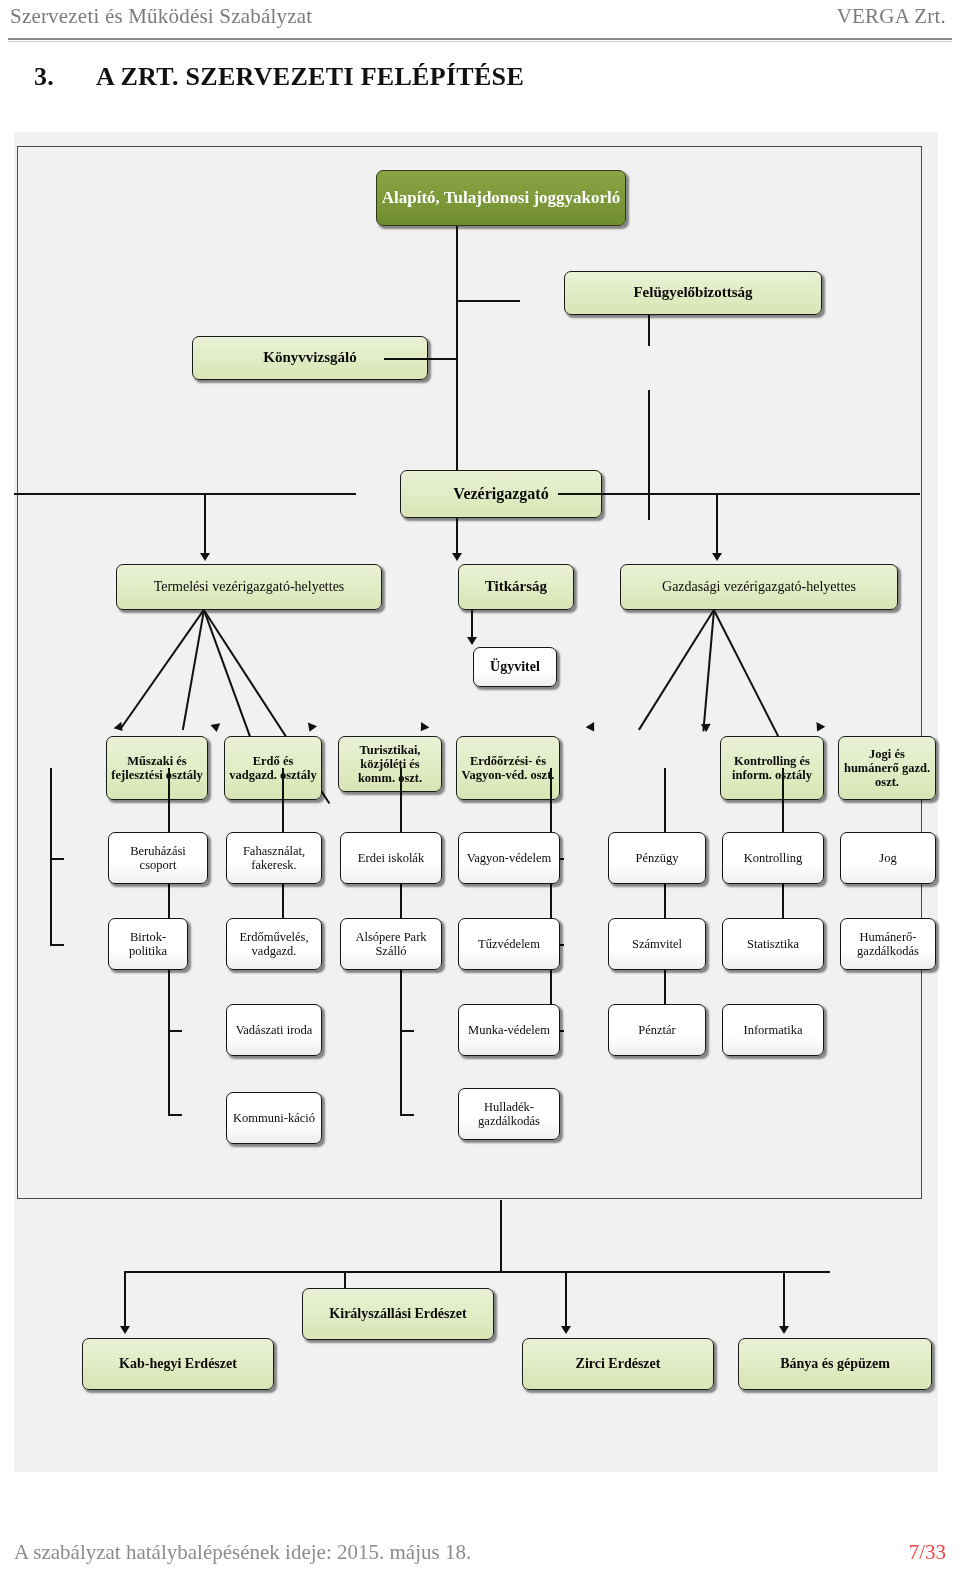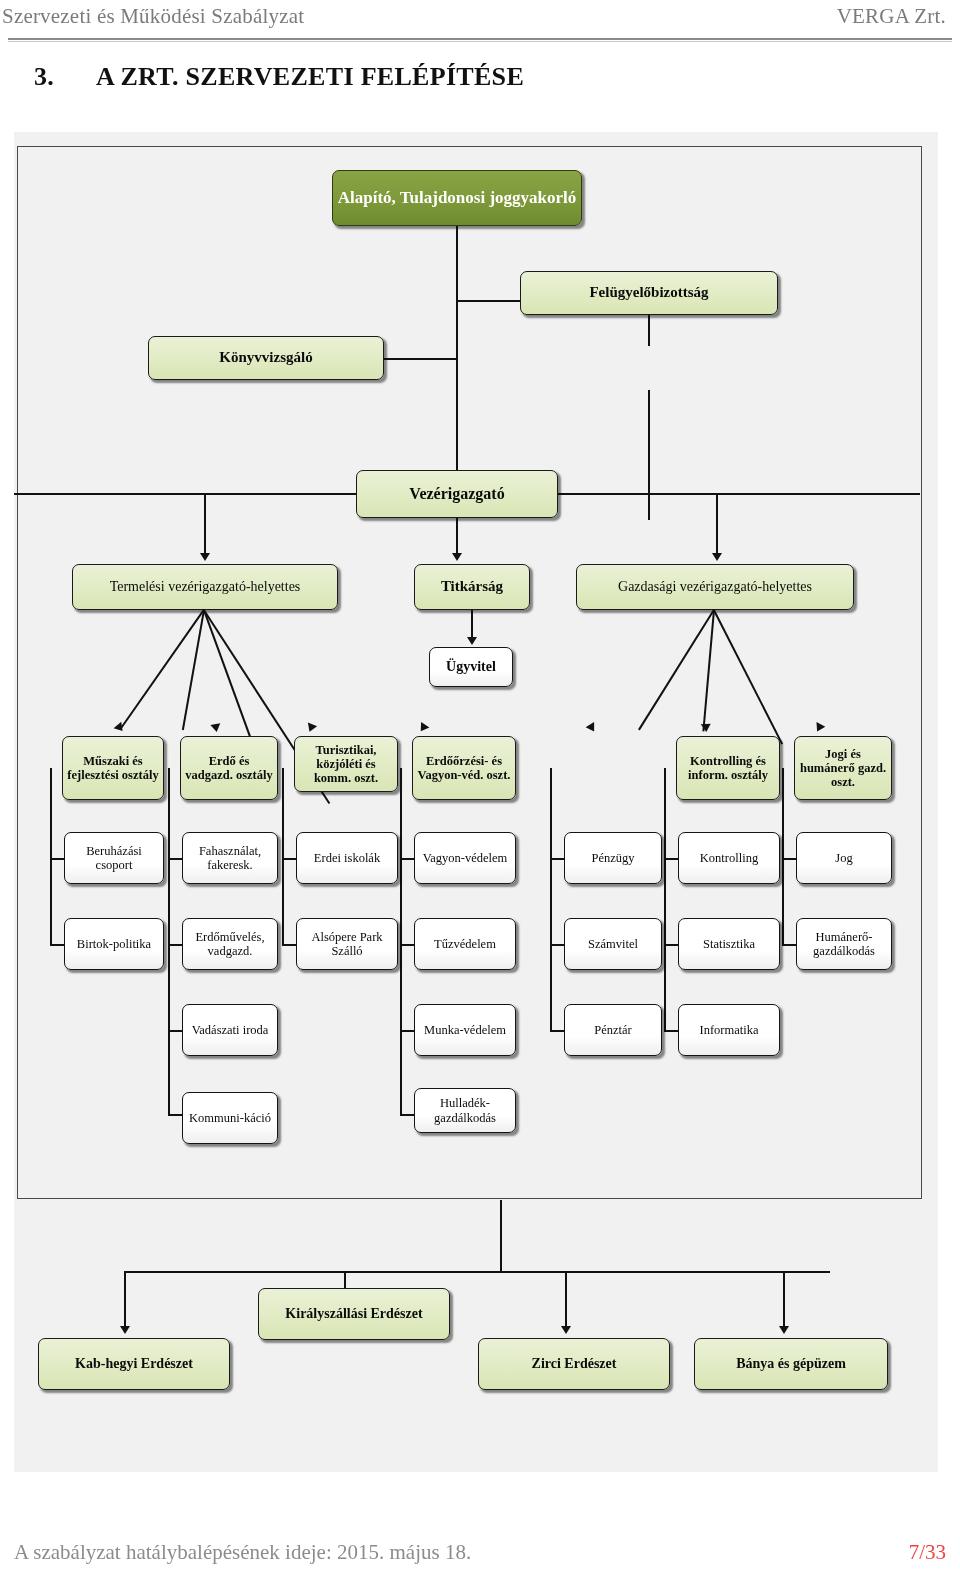--- a/index.html
+++ b/index.html
@@ -2,21 +2,21 @@
 <html><head>
 <meta charset="utf-8">
 <style>
   html,body{margin:0;padding:0;}
   body{
     width:960px;height:1592px;position:relative;background:#ffffff;
     font-family:"Liberation Serif", serif;overflow:hidden;
   }
   
   #doc-header{position:absolute;left:0;top:0;width:960px;height:46px;}
-  #doc-header .hl{position:absolute;left:2px;top:4px;font-size:21px;color:#7b7b7b;letter-spacing:.2px;}
+  #doc-header .hl{position:absolute;left:10px;top:4px;font-size:21px;color:#7b7b7b;letter-spacing:.2px;}
   #doc-header .hr{position:absolute;right:14px;top:4px;font-size:21px;color:#7b7b7b;letter-spacing:.2px;}
   #doc-header .rule{position:absolute;left:8px;top:38px;width:944px;height:2px;background:#8a8a8a;}
   #doc-header .rule2{position:absolute;left:8px;top:41px;width:944px;height:1px;background:#c9c9c9;}
 
   
   #page-title{position:absolute;left:34px;top:62px;font-size:26px;font-weight:bold;color:#111;letter-spacing:.3px;white-space:nowrap;}
   #page-title .num{display:inline-block;width:62px;}
 
   
   #chart{
@@ -29,20 +29,21 @@
   }
 
   
   .node{
     position:absolute;box-sizing:border-box;
     display:flex;align-items:center;justify-content:center;text-align:center;
     border:1.6px solid #1a1a1a;border-radius:7px;
     box-shadow:2.5px 2.5px 2px rgba(0,0,0,.45);
     line-height:1.14;color:#0b0b0b;
     padding:2px 3px;
+    margin-left:44px;
   }
   .green{
     background:linear-gradient(180deg,#eaf1d6 0%,#e2ecc6 48%,#d8e5b4 100%);
   }
   .dark{
     background:linear-gradient(180deg,#8aa345 0%,#7d9939 55%,#6f8b30 100%);
     color:#ffffff;border-color:#2f3b12;
   }
   .white{
     background:linear-gradient(180deg,#ffffff 0%,#ffffff 62%,#efefef 100%);
@@ -175,35 +176,35 @@
   <div class="ln h" style="left:768px;top:812px;width:14px;"></div>
 
   <div class="node white" style="left:50px;top:700px;width:100px;height:52px;font-size:12.5px;">Beruházási csoport</div>
   <div class="node white" style="left:168px;top:700px;width:96px;height:52px;font-size:12.5px;">Fahasználat, fakeresk.</div>
   <div class="node white" style="left:282px;top:700px;width:102px;height:52px;font-size:12.5px;">Erdei iskolák</div>
   <div class="node white" style="left:400px;top:700px;width:102px;height:52px;font-size:12.5px;">Vagyon-védelem</div>
   <div class="node white" style="left:550px;top:700px;width:98px;height:52px;font-size:12.5px;">Pénzügy</div>
   <div class="node white" style="left:664px;top:700px;width:102px;height:52px;font-size:12.5px;">Kontrolling</div>
   <div class="node white" style="left:782px;top:700px;width:96px;height:52px;font-size:12.5px;">Jog</div>
 
-  <div class="node white" style="left:50px;top:786px;width:100px;height:52px;font-size:12.5px;">Birtok-politika</div>
+  <div class="node white" style="left:50px;top:786px;width:80px;height:52px;font-size:12.5px;">Birtok-politika</div>
   <div class="node white" style="left:168px;top:786px;width:96px;height:52px;font-size:12.5px;">Erdőművelés, vadgazd.</div>
   <div class="node white" style="left:282px;top:786px;width:102px;height:52px;font-size:12.5px;">Alsópere Park Szálló</div>
   <div class="node white" style="left:400px;top:786px;width:102px;height:52px;font-size:12.5px;">Tűzvédelem</div>
   <div class="node white" style="left:550px;top:786px;width:98px;height:52px;font-size:12.5px;">Számvitel</div>
   <div class="node white" style="left:664px;top:786px;width:102px;height:52px;font-size:12.5px;">Statisztika</div>
   <div class="node white" style="left:782px;top:786px;width:96px;height:52px;font-size:12.5px;">Humánerő-gazdálkodás</div>
 
   <div class="node white" style="left:168px;top:872px;width:96px;height:52px;font-size:12.5px;">Vadászati iroda</div>
   <div class="node white" style="left:400px;top:872px;width:102px;height:52px;font-size:12.5px;">Munka-védelem</div>
   <div class="node white" style="left:550px;top:872px;width:98px;height:52px;font-size:12.5px;">Pénztár</div>
   <div class="node white" style="left:664px;top:872px;width:102px;height:52px;font-size:12.5px;">Informatika</div>
 
   <div class="node white" style="left:168px;top:960px;width:96px;height:52px;font-size:12.5px;">Kommuni-káció</div>
-  <div class="node white" style="left:400px;top:956px;width:102px;height:45px;font-size:12.5px;">Hulladék-gazdálkodás</div>
+  <div class="node white" style="left:400px;top:956px;width:102px;height:52px;font-size:12.5px;">Hulladék-gazdálkodás</div>
 
   <div class="ln v" style="left:486px;top:1068px;height:72px;"></div>
   <div class="ln h" style="left:110px;top:1139px;width:706px;"></div>
 
   <div class="ln v" style="left:110px;top:1139px;height:60px;"></div>
   <div class="arrow" style="left:106px;top:1194px;"></div>
   <div class="ln v" style="left:330px;top:1139px;height:60px;"></div>
   <div class="arrow" style="left:326px;top:1194px;"></div>
   <div class="ln v" style="left:551px;top:1139px;height:60px;"></div>
   <div class="arrow" style="left:547px;top:1194px;"></div>

